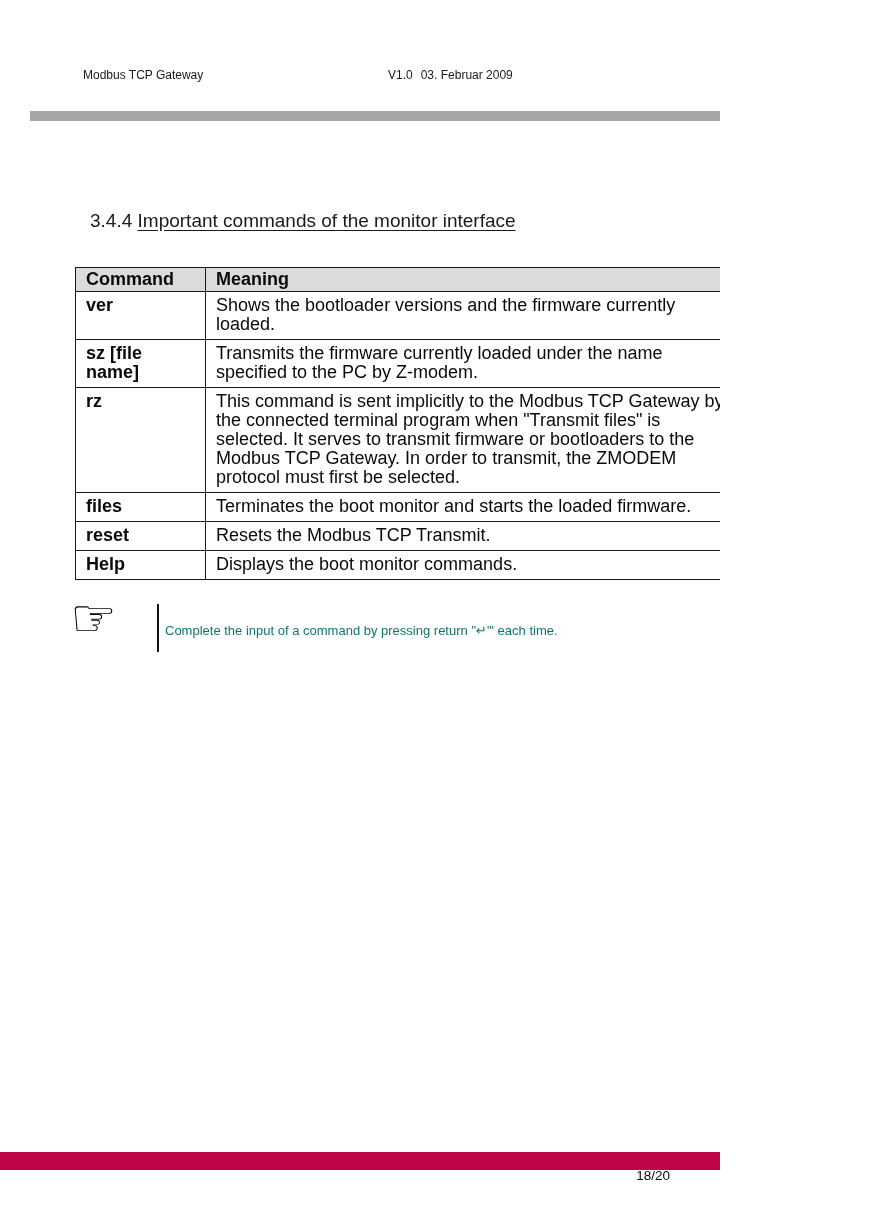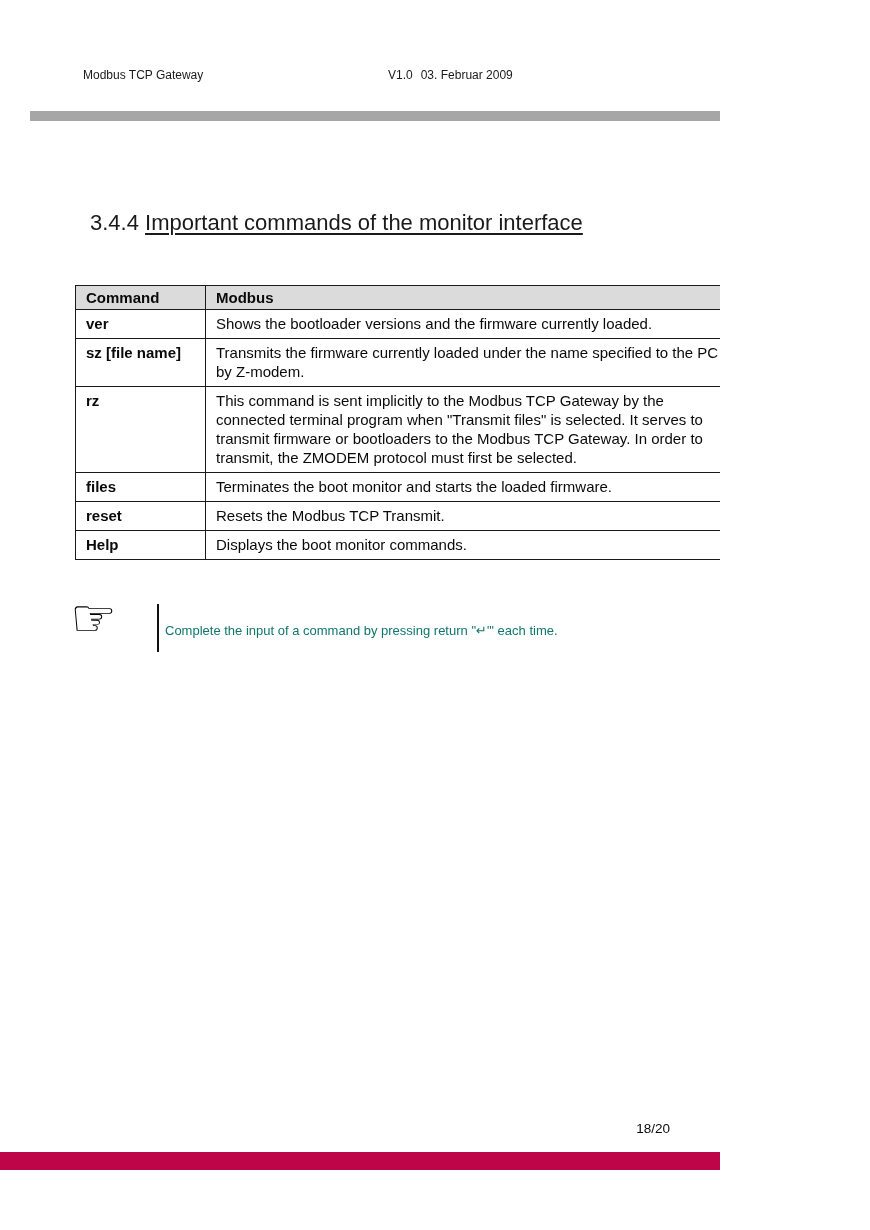--- a/index.html
+++ b/index.html
@@ -18,43 +18,43 @@
   .logo-boxes{position:absolute;left:163px;top:1px;display:flex;gap:2px;}
   .logo-box{
     width:26px;height:26px;background:#fff;border:2px solid #111;
     display:flex;align-items:center;justify-content:center;overflow:hidden;
   }
   .logo-diamond{width:16px;height:16px;transform:rotate(45deg);}
   .logo-teal{width:18px;height:18px;transform:rotate(-10deg);}
   .logo-flag{display:block;}
   .gray-rule{position:absolute;left:30px;top:111px;width:783px;height:10px;background:#a6a6a6;}
   
-  .heading{position:absolute;left:90px;top:210px;font-size:22px;color:#1a1a1a;white-space:nowrap;}
+  .heading{position:absolute;left:90px;top:210px;font-size:19px;color:#1a1a1a;white-space:nowrap;}
   .heading .h-title{text-decoration:underline;text-underline-offset:3px;}
   
   .cmd-table{
-    position:absolute;left:75px;top:285px;width:662px;
-    border-collapse:collapse;table-layout:fixed;font-size:15px;line-height:19px;color:#0a0a0a;
+    position:absolute;left:75px;top:267px;width:662px;
+    border-collapse:collapse;table-layout:fixed;font-size:18px;line-height:19px;color:#0a0a0a;
   }
   .cmd-table th,.cmd-table td{
     border:1.5px solid #1a1a1a;text-align:left;vertical-align:top;
     padding:4px 10px 5px 10px;
   }
   .cmd-table th{background:#dbdbdb;font-weight:bold;height:17px;vertical-align:middle;padding-top:2px;padding-bottom:2px;}
   .col-cmd{width:130px;}
   .cmd-cell{font-weight:bold;}
   
   .note-icon{
     position:absolute;left:70px;top:588px;font-size:52px;line-height:60px;color:#000;
     font-family:"DejaVu Sans",sans-serif;
   }
   .note-divider{position:absolute;left:157px;top:604px;width:2px;height:48px;background:#111;}
   .note-text{position:absolute;left:165px;top:623px;font-size:13px;color:#0f766e;white-space:nowrap;}
   
-  .page-number{position:absolute;right:50px;top:1121px;font-size:13.5px;color:#0a0a0a;}
+  .page-number{position:absolute;right:50px;top:1168px;font-size:13.5px;color:#0a0a0a;}
   .bottom-bar{position:absolute;left:0;top:1152px;width:870px;height:18px;}
 </style>
 </head>
 <body>
 
 <div class="page">
 
   <span class="doc-title">Modbus TCP Gateway</span>
   <div class="version-block">
     <span>V1.0</span>
@@ -71,21 +71,21 @@
   </div>
 
   <table class="cmd-table">
     <colgroup>
         <col class="col-cmd">
         <col>
       </colgroup>
     <thead>
       <tr>
         <th>Command</th>
-        <th>Modbus</th>
+        <th>Meaning</th>
       </tr>
     </thead>
     <tbody>
       <tr>
         <td class="cmd-cell">ver</td>
         <td>Shows the bootloader versions and the firmware currently loaded.</td>
       </tr>
       <tr>
         <td class="cmd-cell">sz [file name]</td>
         <td>Transmits the firmware currently loaded under the name specified to the PC by Z-modem.</td>

